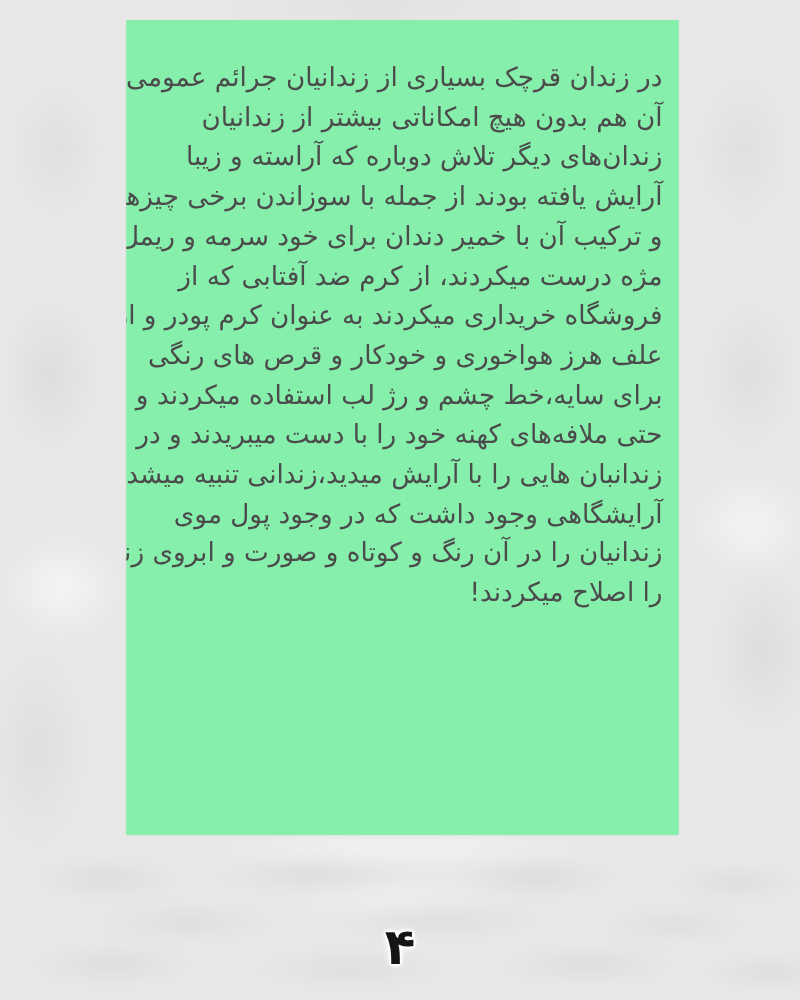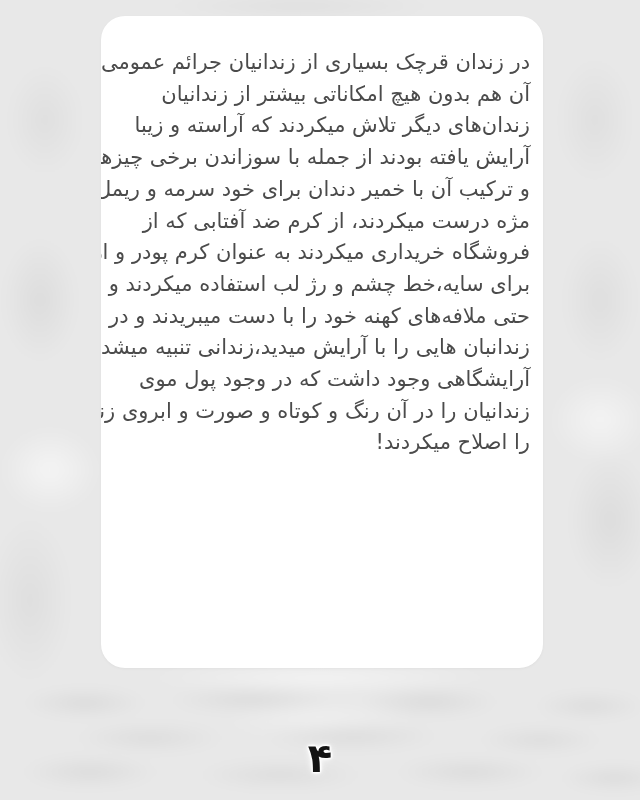--- a/index.html
+++ b/index.html
@@ -32,24 +32,23 @@
       radial-gradient(60px 100px at 630px 540px, rgba(0,0,0,0.05), transparent 70%),
       radial-gradient(55px 90px at 615px 140px,  rgba(0,0,0,0.04), transparent 70%),
       radial-gradient(200px 18px at 320px 26px,  rgba(0,0,0,0.045), transparent 70%),
       radial-gradient(70px 60px at 70px 490px,   rgba(255,255,255,0.55), transparent 70%),
       radial-gradient(70px 60px at 620px 440px,  rgba(255,255,255,0.5), transparent 70%),
       radial-gradient(250px 22px at 340px 698px, rgba(255,255,255,0.5), transparent 70%),
       radial-gradient(140px 30px at 340px 740px, rgba(255,255,255,0.3), transparent 70%);
   }
   .card {
     position:absolute; left:101px; top:16px; width:442px; height:652px;
-    background:#ffffff;
+    background:#86efac;
     box-shadow:0 1px 3px rgba(0,0,0,0.04);
     overflow:hidden;
-    border-radius:24px;
   }
   .text-block {
     position:absolute; top:31px; right:13px; left:8px;
     direction:rtl; text-align:right;
     font-size:21px; line-height:31.7px;
     color:#4b4b4b;
   }
   .text-line { white-space:nowrap; }
   .page-number {
     position:absolute; top:735px; left:0; width:640px;
@@ -64,25 +63,26 @@
 </head>
 <body>
 
 <div class="page">
   <div class="bg-blobs"></div>
 
   <div class="card">
     <div class="text-block">
       <div class="text-line">در زندان قرچک بسیاری از زندانیان جرائم عمومی</div>
       <div class="text-line">آن هم بدون هیچ امکاناتی بیشتر از زندانیان</div>
-      <div class="text-line">زندان‌های دیگر تلاش میکردند که آراسته و زیبا</div>
+      <div class="text-line">زندان‌های دیگر تلاش دوباره که آراسته و زیبا</div>
       <div class="text-line">آرایش یافته بودند از جمله با سوزاندن برخی چیزها</div>
       <div class="text-line">و ترکیب آن با خمیر دندان برای خود سرمه و ریمل</div>
       <div class="text-line">مژه درست میکردند، از کرم ضد آفتابی که از</div>
       <div class="text-line">فروشگاه خریداری میکردند به عنوان کرم پودر و از</div>
+      <div class="text-line">علف هرز هواخوری و خودکار و قرص های رنگی</div>
       <div class="text-line">برای سایه،خط چشم و رژ لب استفاده میکردند و</div>
       <div class="text-line">حتی ملافه‌های کهنه خود را با دست میبریدند و در</div>
       <div class="text-line">زندانبان هایی را با آرایش میدید،زندانی تنبیه میشد</div>
       <div class="text-line">آرایشگاهی وجود داشت که در وجود پول موی</div>
       <div class="text-line">زندانیان را در آن رنگ و کوتاه و صورت و ابروی زنان</div>
       <div class="text-line">را اصلاح میکردند!</div>
     </div>
   </div>
 
   <div class="page-number">۴</div>

